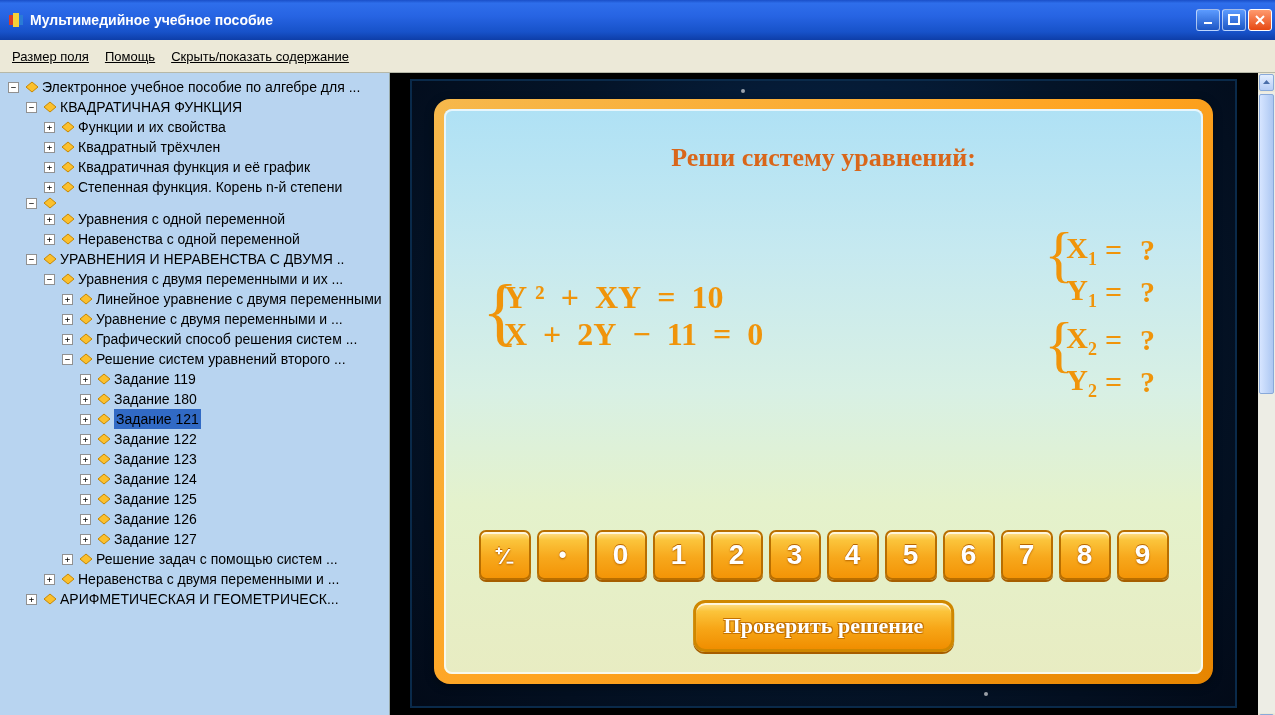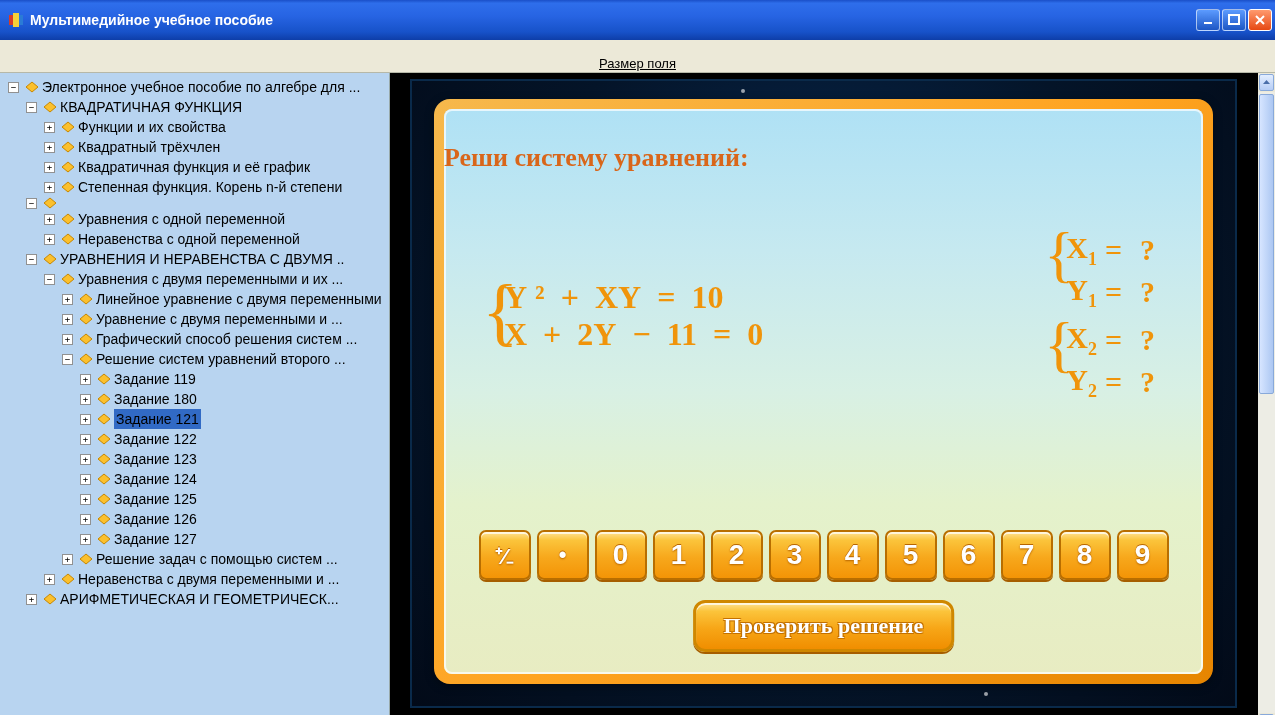--- a/index.html
+++ b/index.html
@@ -8,21 +8,21 @@
   
   .titlebar { height: 40px; background: linear-gradient(to bottom,#1A4FC8 0%,#2E6EEB 8%,#2764E3 40%,#1752C9 80%,#0E3EA8 100%); display:flex; align-items:center; color:#fff; font-weight:bold; font-size:14px; padding:0 0 0 8px; }
   .titlebar .app-icon { width:16px; height:16px; margin-right:6px; }
   .titlebar .caption-buttons { margin-left:auto; display:flex; gap:2px; padding-right:3px;}
   .cap-btn { width:24px; height:22px; border-radius:3px; border:1px solid rgba(255,255,255,.6); display:flex; align-items:center; justify-content:center; cursor:pointer; position:relative;}
   .cap-btn.min, .cap-btn.max { background:linear-gradient(to bottom,#5C9BFF,#1D56C4); }
   .cap-btn.close { background:linear-gradient(to bottom,#FF9A6E,#E64813); border-color:#fff;}
   .cap-btn svg { display:block; }
 
   
-  .menubar { height:26px; background:#ECE9D8; border-bottom:1px solid #B6B8A8; display:flex; align-items:center; gap:16px; padding:16px 12px; font-size:13px;flex-direction:column;}
+  .menubar { height:26px; background:#ECE9D8; border-bottom:1px solid #B6B8A8; display:flex; align-items:center; gap:16px; padding:16px 12px; font-size:13px;}
   .menubar .menuitem { text-decoration:underline; cursor:pointer; color:#000; }
 
   
   .main { display:flex; height:calc(715px - 30px - 26px); }
   
   
   .tree-wrap { width:390px; background:#B8D4F0; border-right:1px solid #9AA; position:relative; display:flex; flex-direction:column;}
   .tree { flex:1; overflow:hidden auto; padding:4px 0 4px 6px; font-size:14px; color:#000;}
   .tree ul { list-style:none; padding-left:18px; }
   .tree > ul { padding-left:2px;}
@@ -45,21 +45,21 @@
   .stage-outer { position:absolute; left:20px; top:6px; right:38px; bottom:24px; background:radial-gradient(circle at 50% 40%, #083060 0%, #041428 60%, #020A18 100%); border:2px solid #0a2a4a;}
   .stage-outer::before, .stage-outer::after{ content:""; position:absolute; width:4px; height:4px; background:#fff; border-radius:50%; opacity:.6;}
   .stage-outer::before{ top:8px; left:40%; } .stage-outer::after{ bottom:10px; right:30%; }
   
   .card-border { position:absolute; left:22px; top:18px; right:22px; bottom:22px; border-radius:16px; padding:10px;
     background:linear-gradient(135deg,#F6B84C 0%,#FFA421 50%,#E68500 100%); box-shadow:0 2px 10px rgba(0,0,0,.4);}
   .card-inner { width:100%; height:100%; border-radius:8px;
     background:linear-gradient(to bottom,#AFE1F5 0%,#C6E9F0 25%,#D8F0E4 50%,#E4F2CC 70%,#E8ECC2 100%);
     box-shadow:inset 0 0 0 2px rgba(255,255,255,.7); position:relative; overflow:hidden;}
   
-  .task-title { position:absolute; top:34px; left:0; right:0; text-align:left; font-family:"Comic Sans MS","Comic Sans",cursive; font-size:26px; font-weight:bold; color:#D9661A;}
+  .task-title { position:absolute; top:34px; left:0; right:0; text-align:center; font-family:"Comic Sans MS","Comic Sans",cursive; font-size:26px; font-weight:bold; color:#D9661A;}
   
   .eq-block { position:absolute; left:60px; top:170px; font-family:"Times New Roman",serif; font-size:32px; font-weight:bold; color:#F0940A;}
   .eq-block .brace { position:absolute; left:-22px; top:-6px; font-size:76px; font-weight:400; line-height:1; color:#F0940A;}
   .eq-block .line1 { }
   
   .ans-block { position:absolute; right:48px; top:120px; font-family:"Times New Roman",serif; font-size:30px; font-weight:bold; color:#F0940A;}
   .ans-group { position:relative; padding-left:22px; margin-bottom:6px;}
   .ans-group .sbrace { position:absolute; left:0; top:-6px; font-size:62px; line-height:1; font-weight:400;}
   .ans-group .aline { height:42px; display:flex; align-items:center; gap:8px;}
   .ans-group sub { font-size:18px;}

